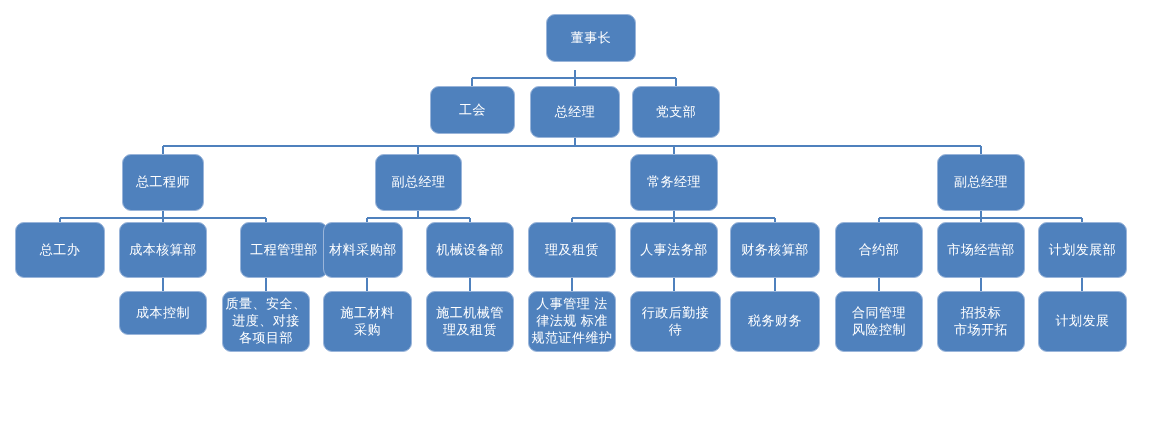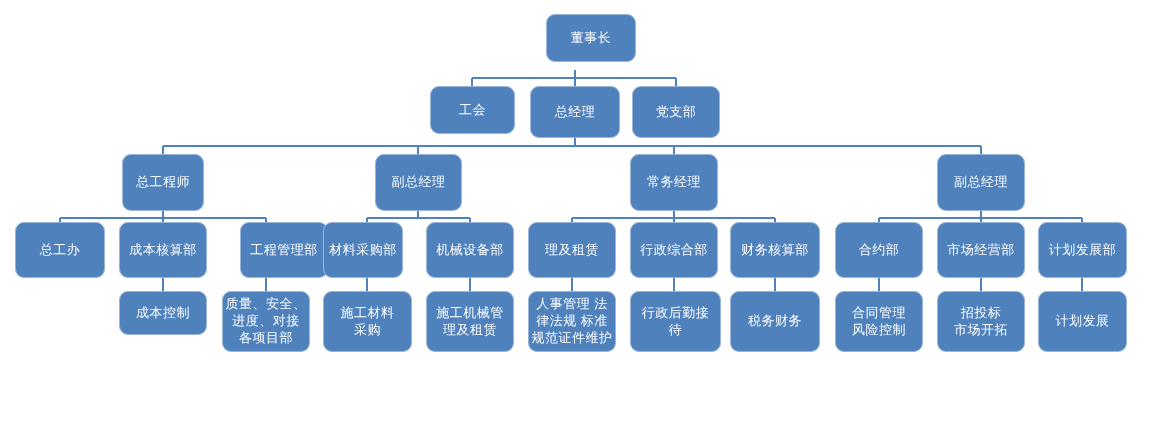--- a/index.html
+++ b/index.html
@@ -136,21 +136,21 @@
   <div class="node" style="left:323px;top:222px;width:80px;height:56px">
     <span class="node-label">材料采购部</span>
   </div>
   <div class="node" style="left:426px;top:222px;width:88px;height:56px">
     <span class="node-label">机械设备部</span>
   </div>
   <div class="node" style="left:528px;top:222px;width:88px;height:56px">
     <span class="node-label">理及租赁</span>
   </div>
   <div class="node" style="left:630px;top:222px;width:88px;height:56px">
-    <span class="node-label">行政综合部</span>
+    <span class="node-label">人事法务部</span>
   </div>
   <div class="node" style="left:730px;top:222px;width:90px;height:56px">
     <span class="node-label">财务核算部</span>
   </div>
   <div class="node" style="left:835px;top:222px;width:88px;height:56px">
     <span class="node-label">合约部</span>
   </div>
   <div class="node" style="left:1038px;top:222px;width:89px;height:56px">
     <span class="node-label">计划发展部</span>
   </div>

